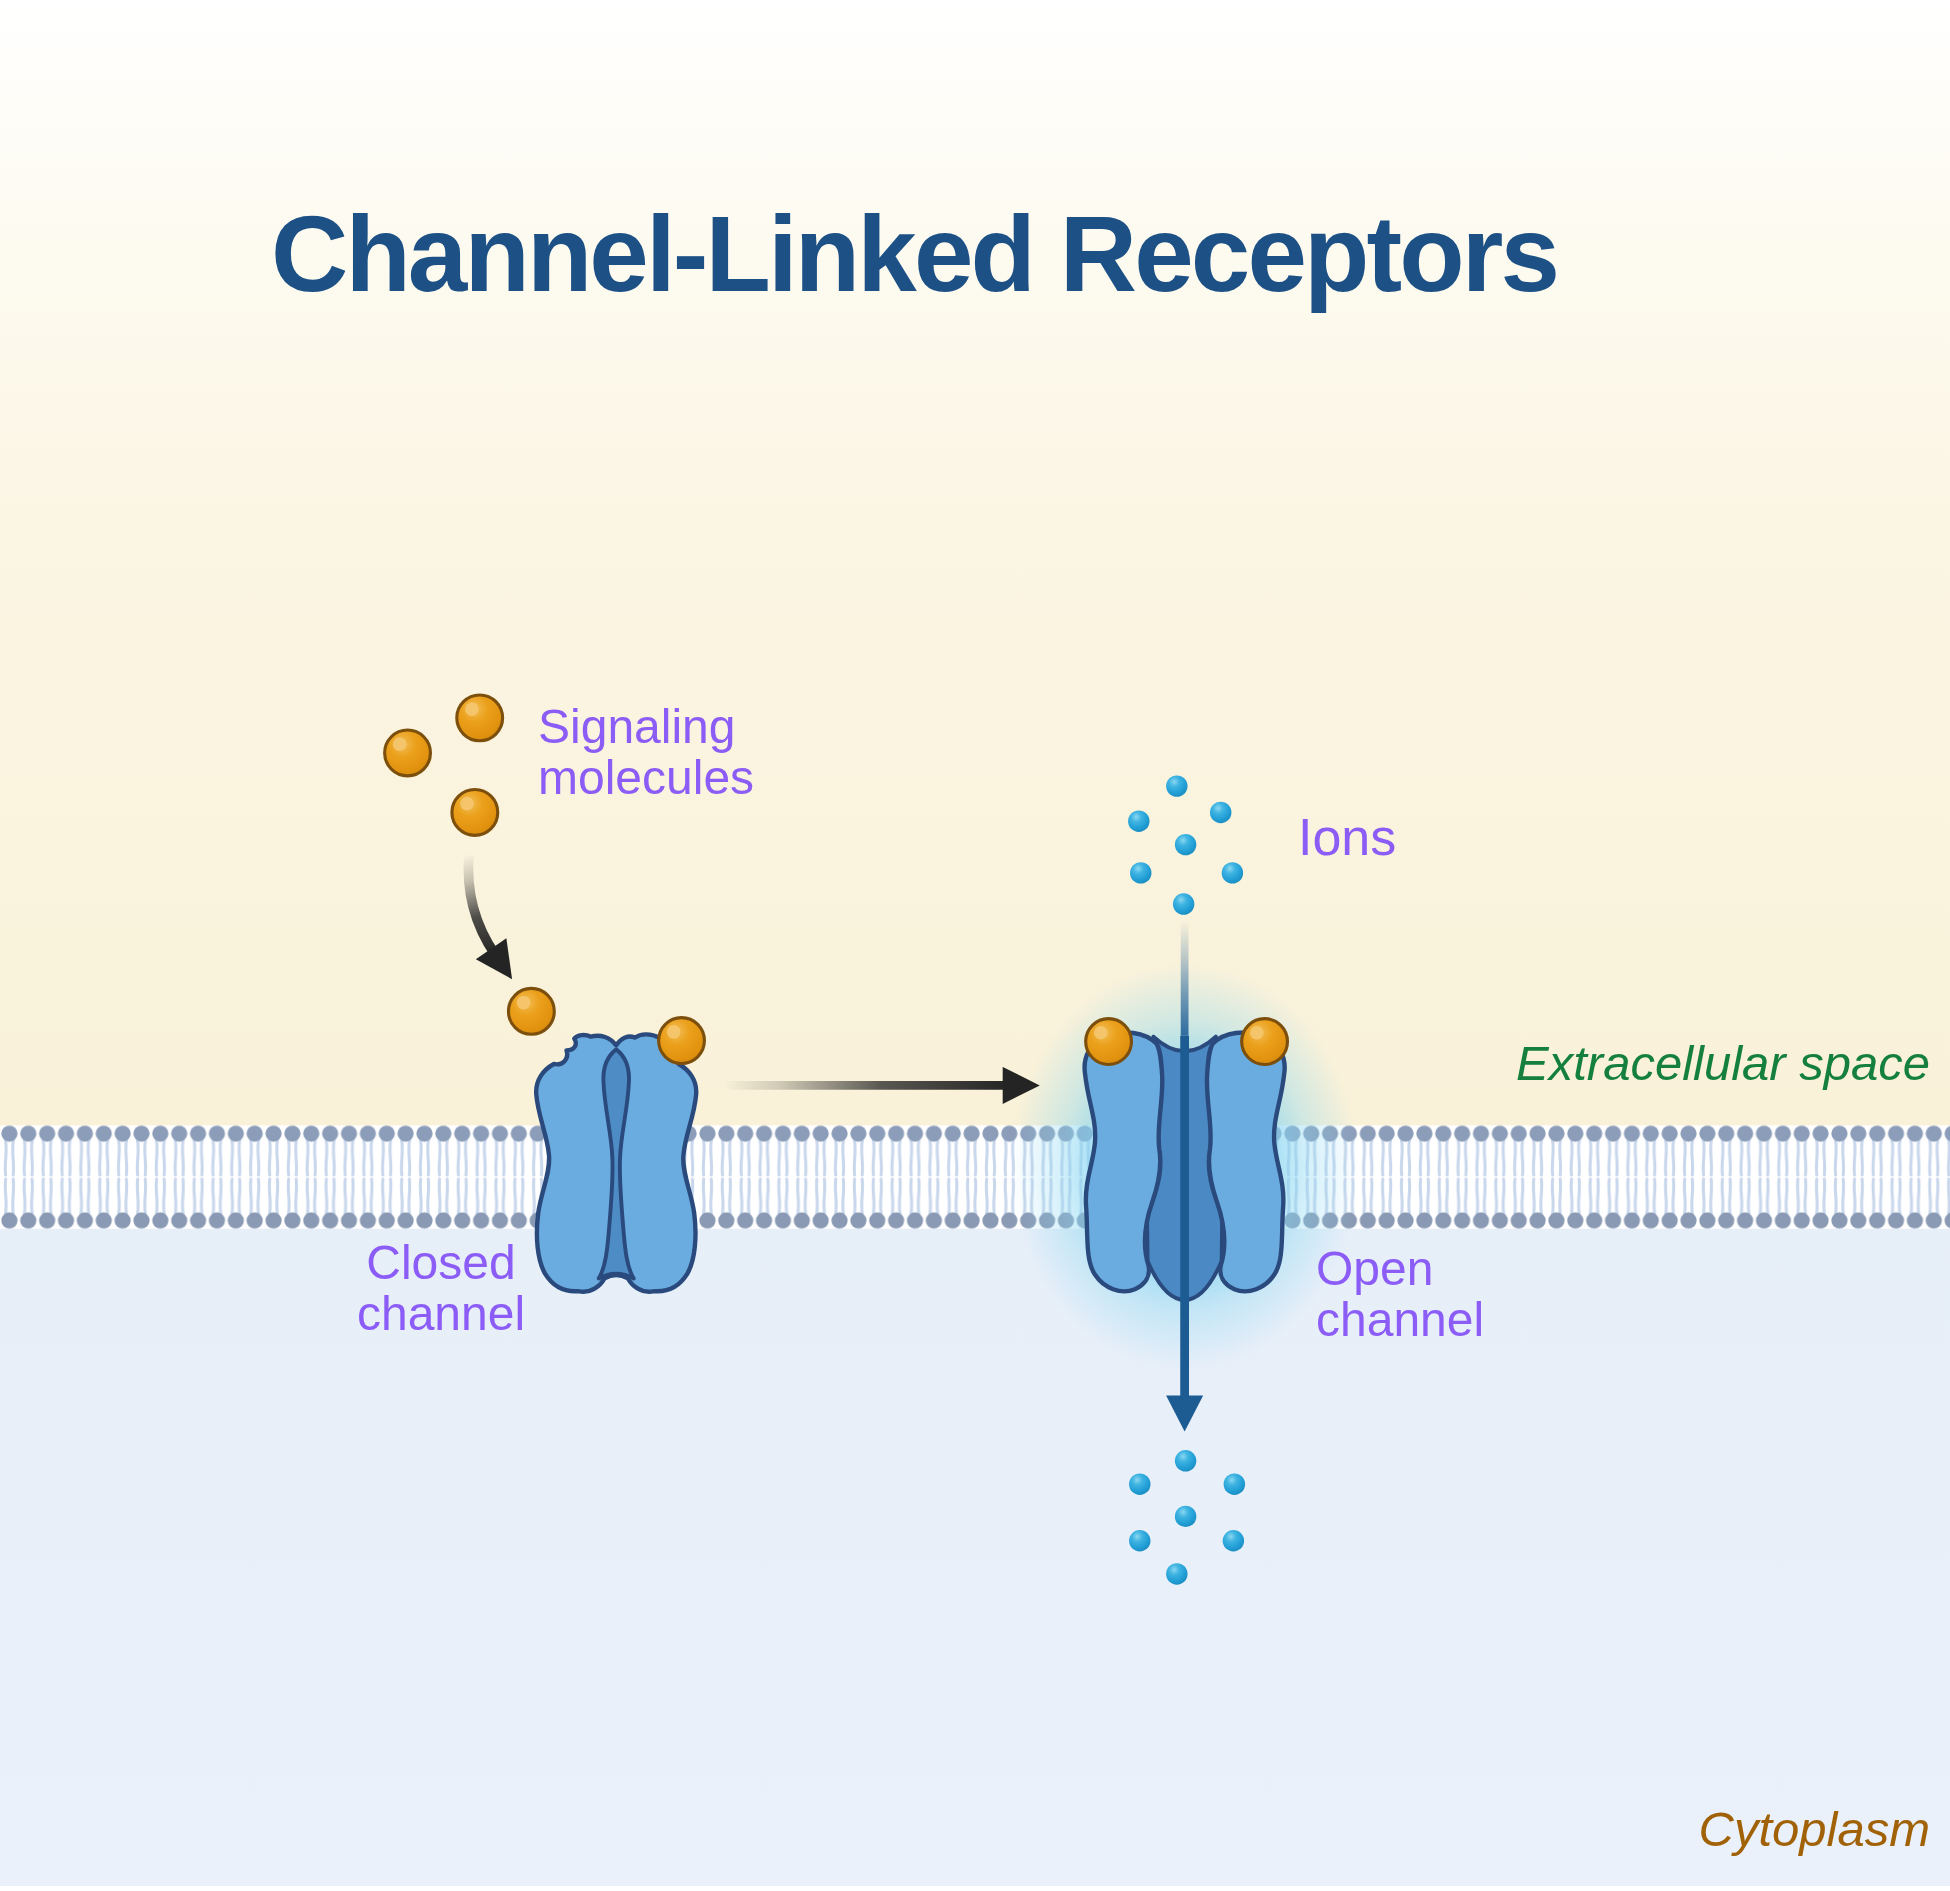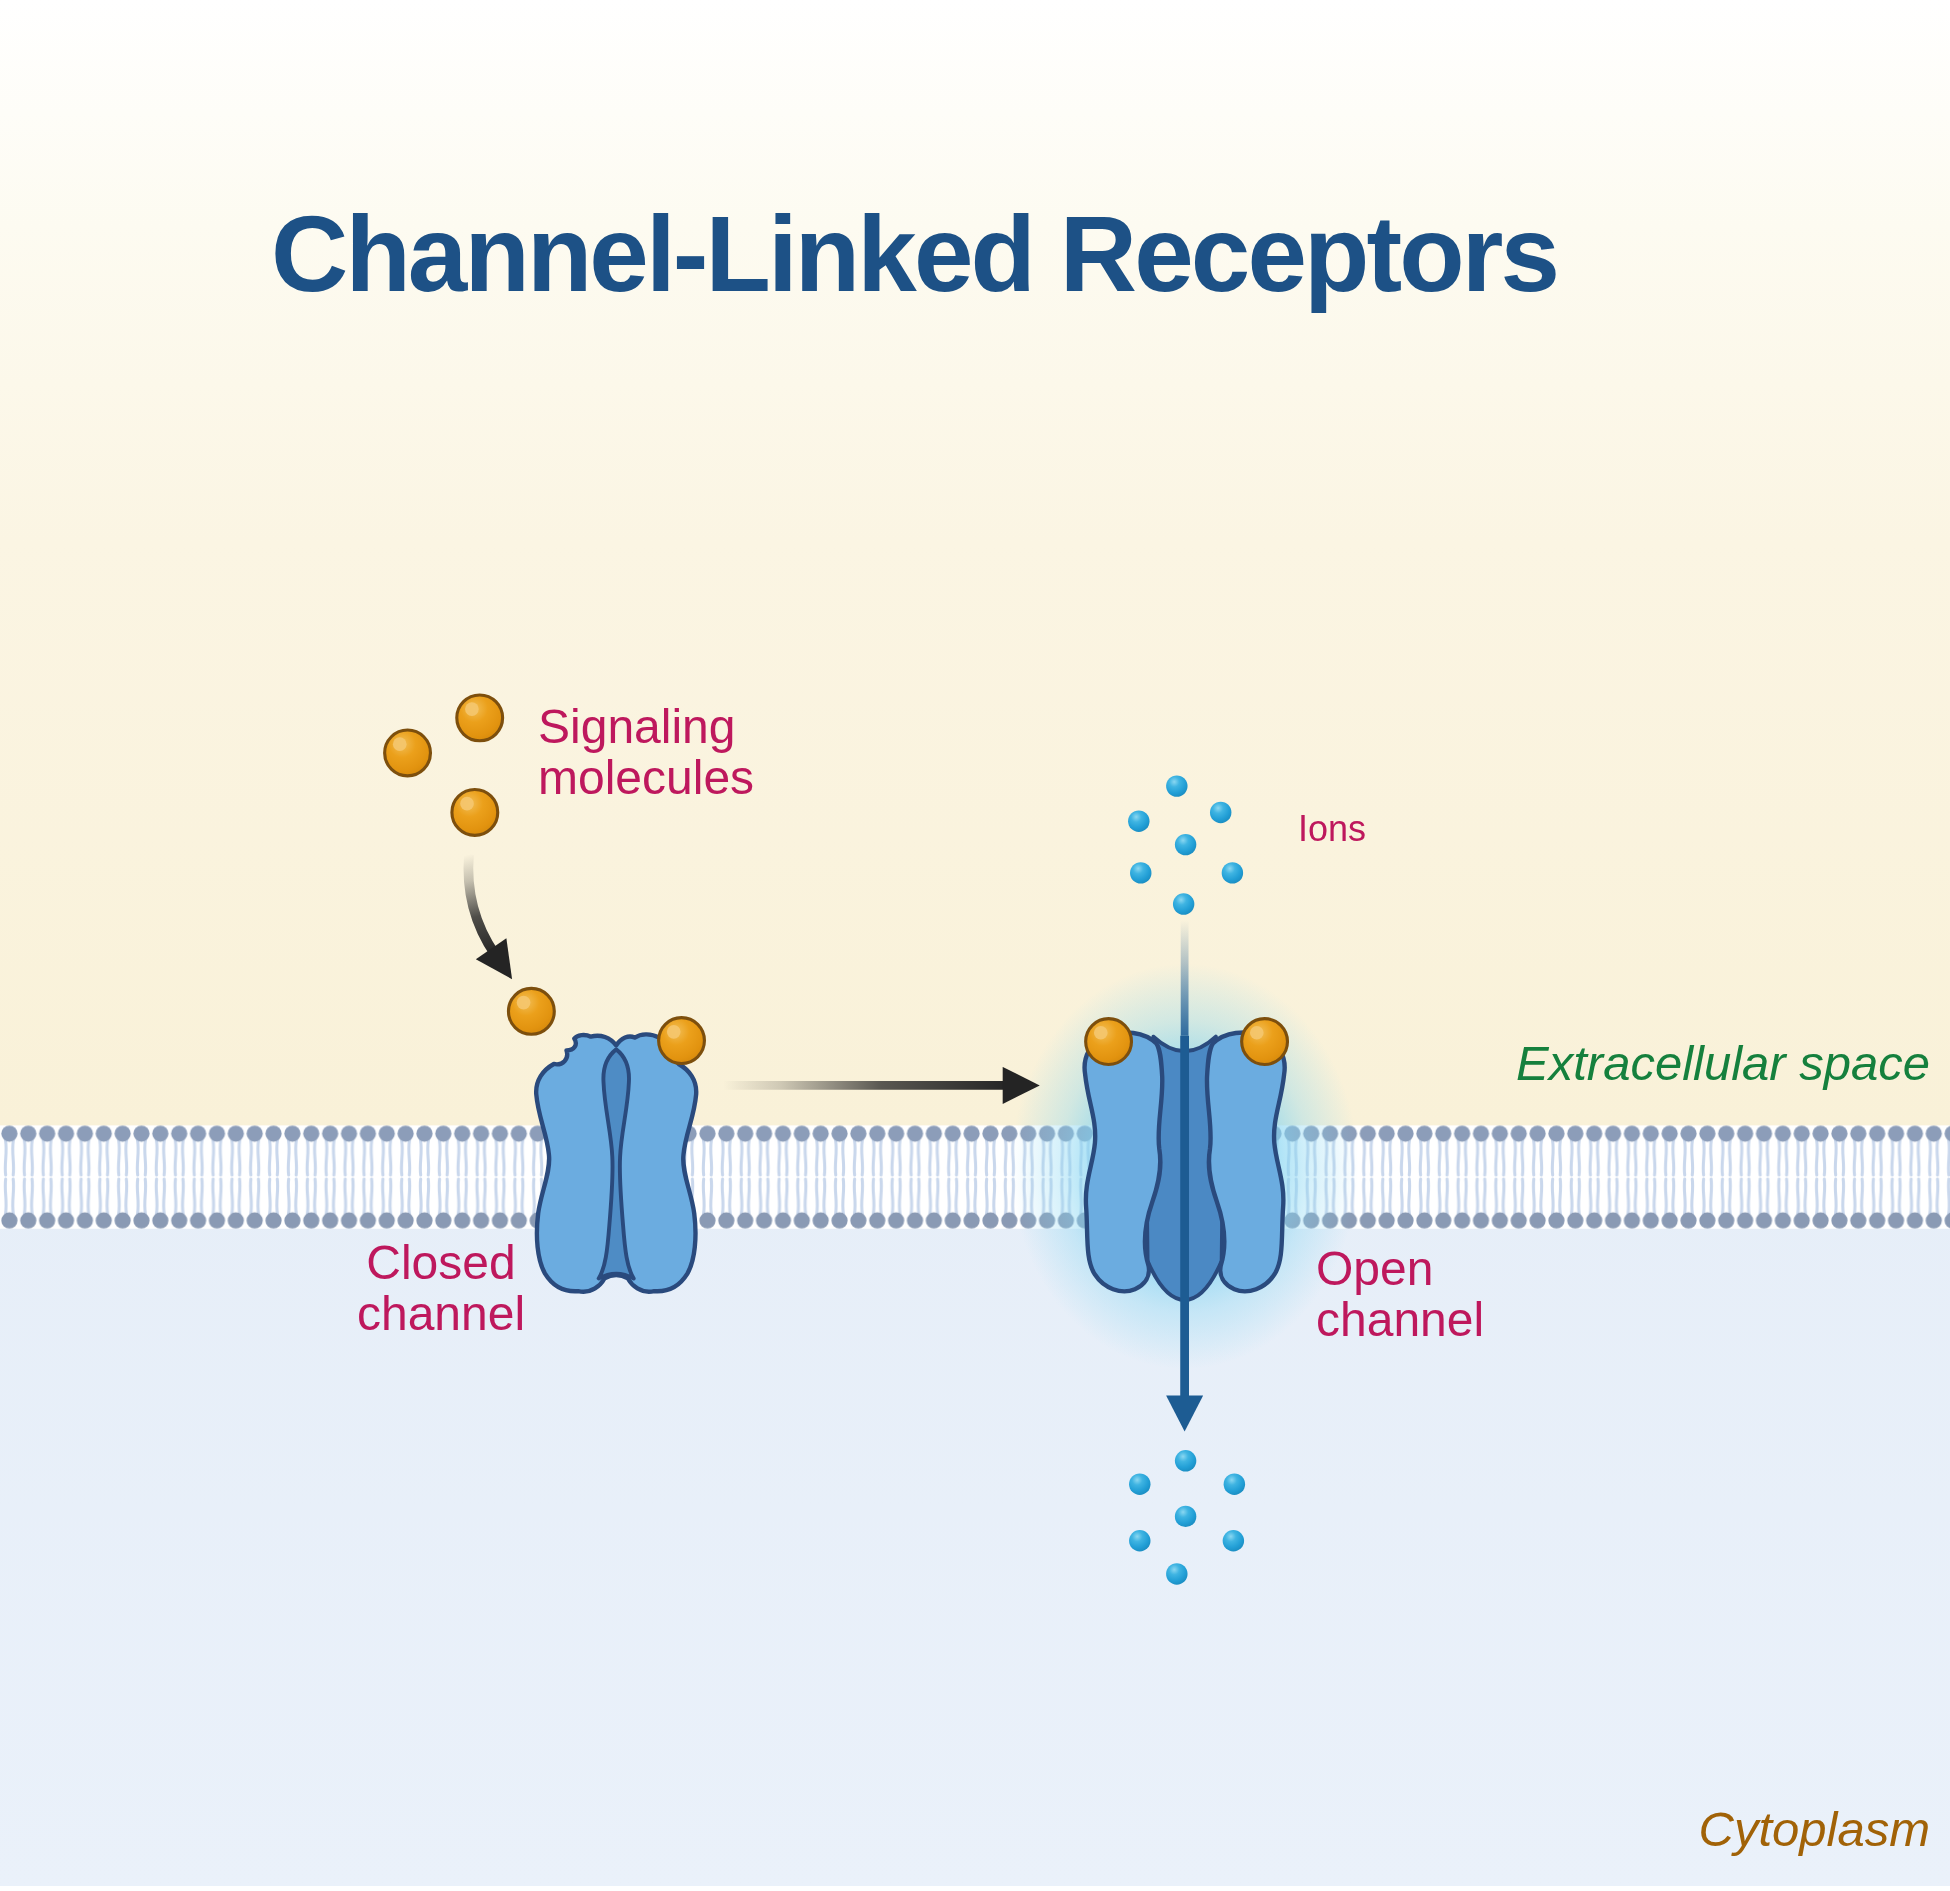--- a/index.html
+++ b/index.html
@@ -13,27 +13,27 @@
     background:linear-gradient(180deg,#FFFFFF 0%,#FDFBF1 20%,#FBF5E3 48%,#F9F1D8 100%);
   }
   .bg-cytoplasm{
     position:absolute;left:0;top:1128px;width:1950px;height:764px;
     background:linear-gradient(180deg,#E6EEF8 0%,#EAF1FA 100%);
   }
   .bottom-margin{
     position:absolute;left:0;top:1886px;width:1950px;height:5.9px;background:#FFFFFF;
   }
   svg.art{position:absolute;left:0;top:0;}
-  .lbl{position:absolute;white-space:pre-line;line-height:1.07;color:#be185d;}
+  .lbl{position:absolute;white-space:pre-line;line-height:1.07;color:#8b5cf6;}
   .title{
     position:absolute;left:914px;top:192px;transform:translateX(-50%);
     font-size:107px;font-weight:bold;letter-spacing:-2.9px;color:#1D5186;white-space:nowrap;
   }
   .lbl-signaling{left:538px;top:701px;font-size:48px;}
-  .lbl-ions{left:1298px;top:810px;font-size:36px;}
+  .lbl-ions{left:1298px;top:810px;font-size:52px;}
   .lbl-closed{left:441px;top:1237px;font-size:48px;transform:translateX(-50%);text-align:center;}
   .lbl-open{left:1296px;top:1243px;font-size:48px;margin-left:20px;}
   .lbl-extracellular{right:37px;top:1037px;font-size:49px;font-style:italic;color:#15803d;}
   .lbl-cytoplasm{right:37px;top:1803px;font-size:49px;font-style:italic;color:#a16207;}
 </style>
 </head>
 <body>
 
 <div class="stage">
 

